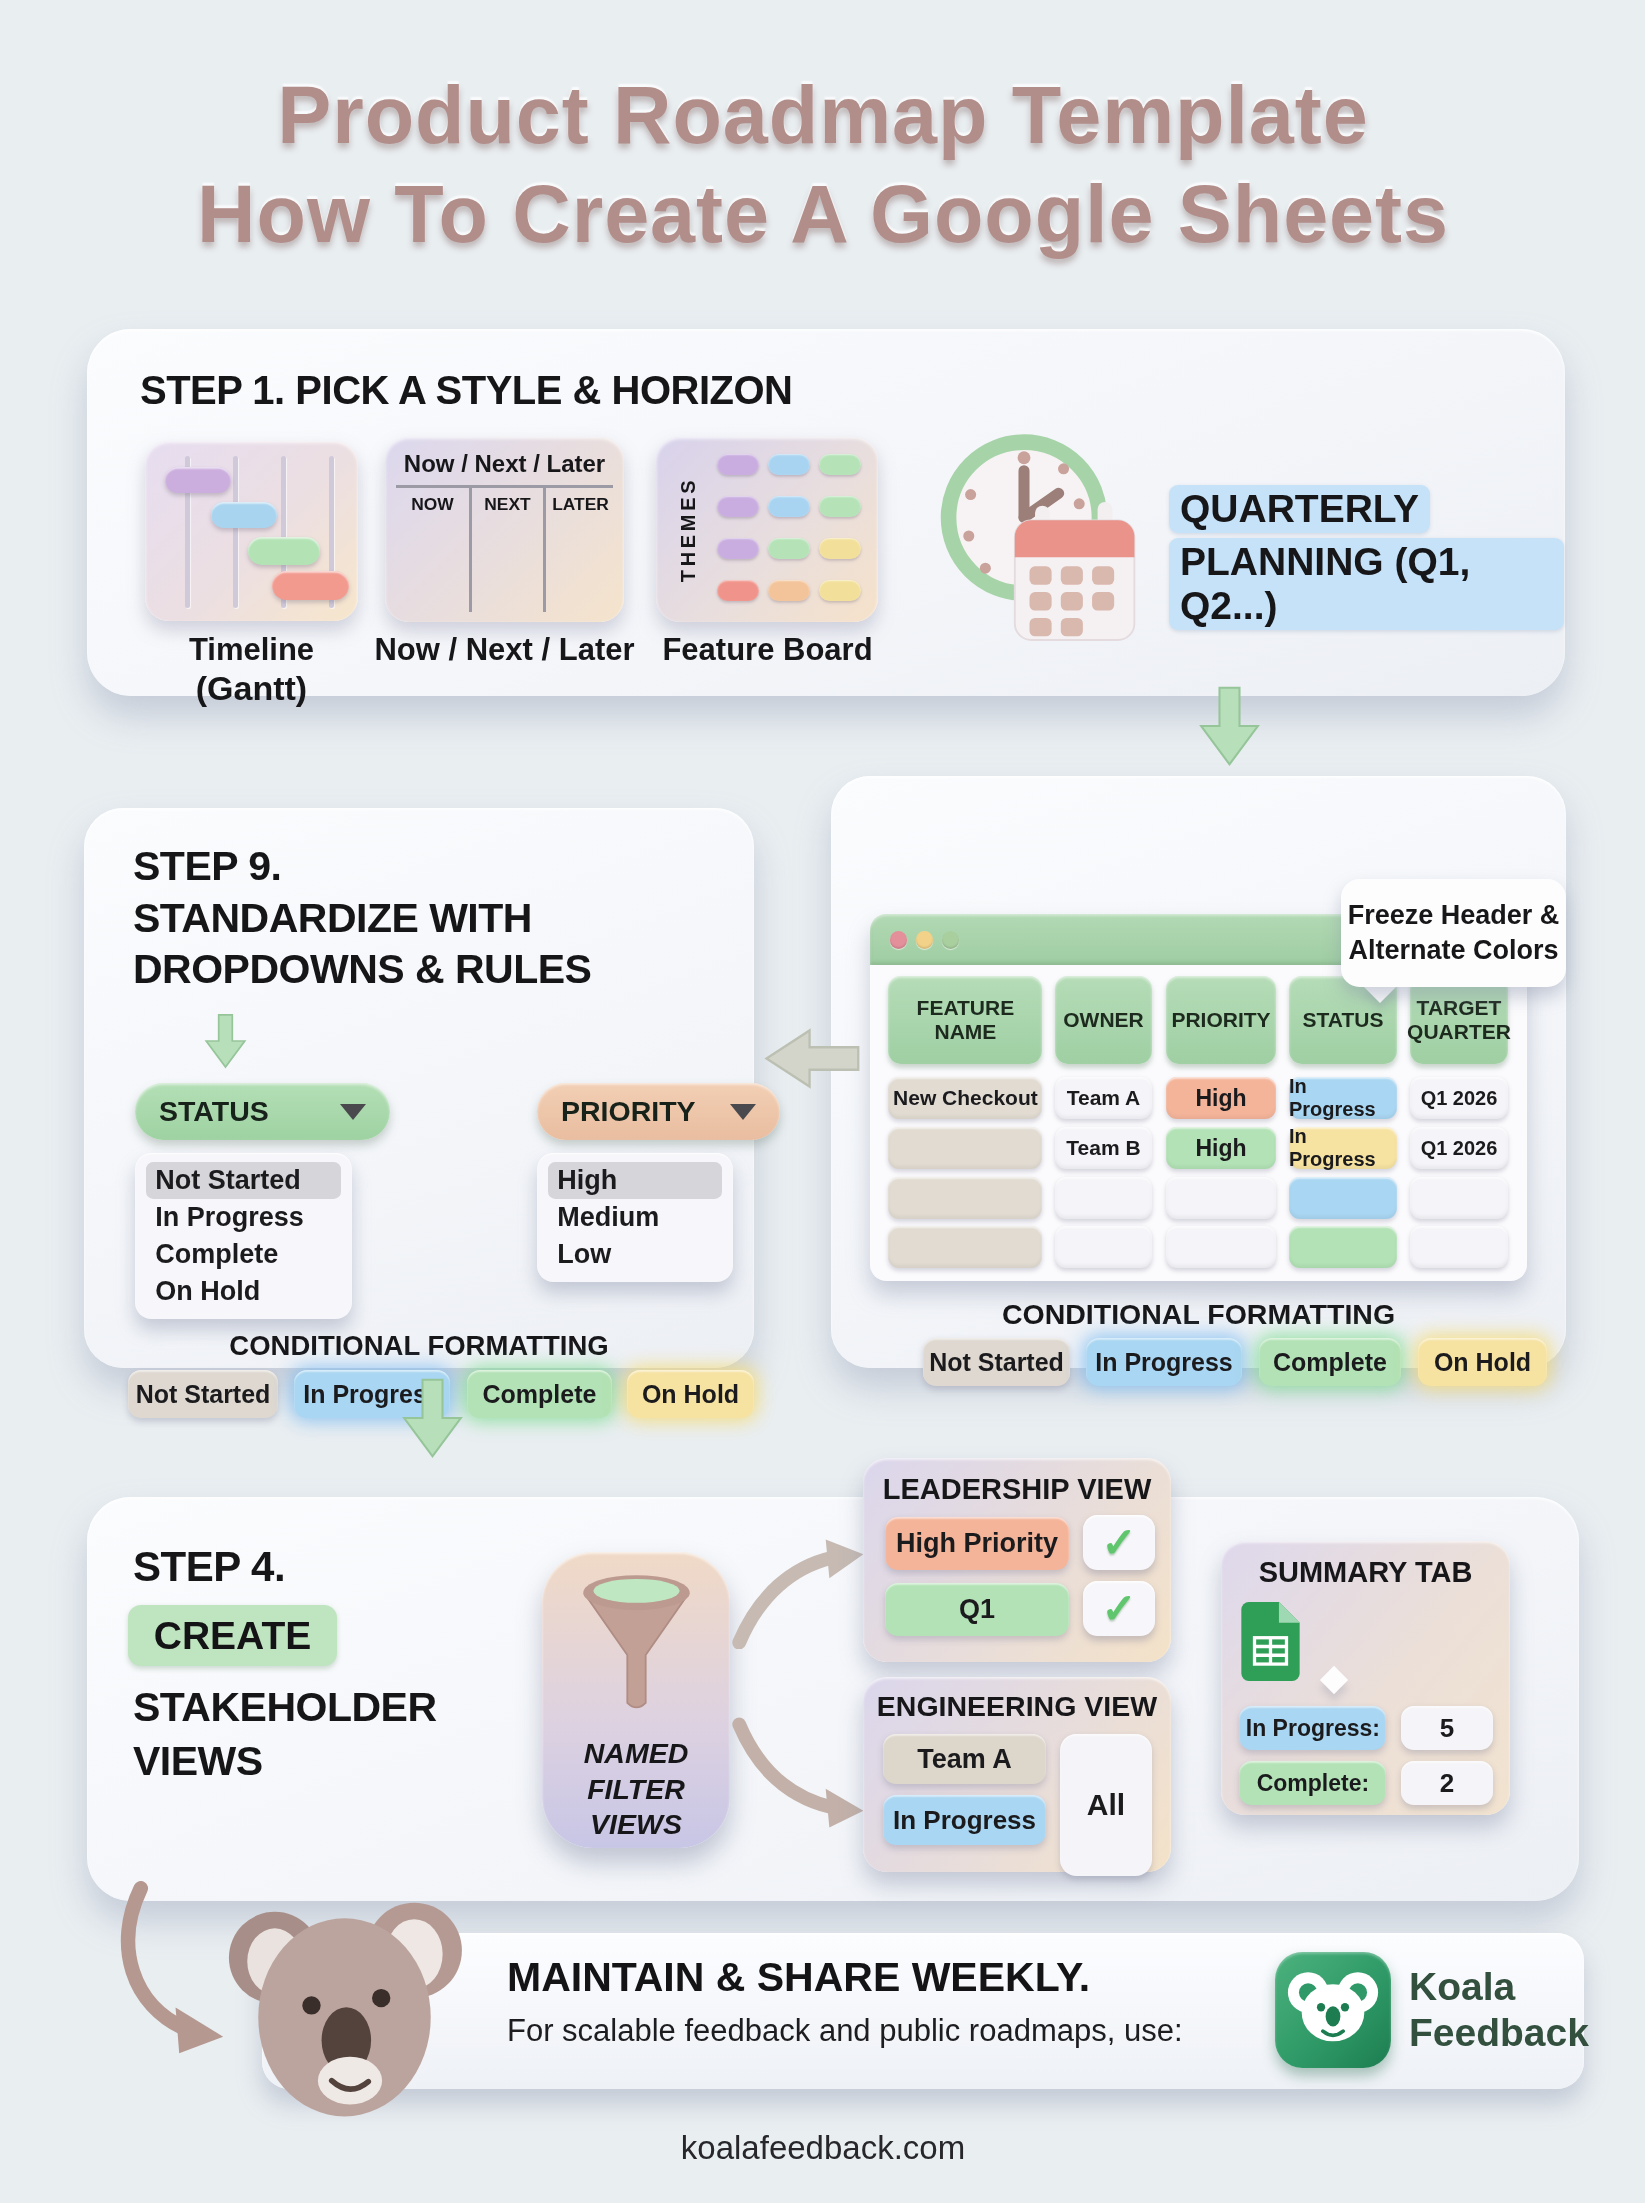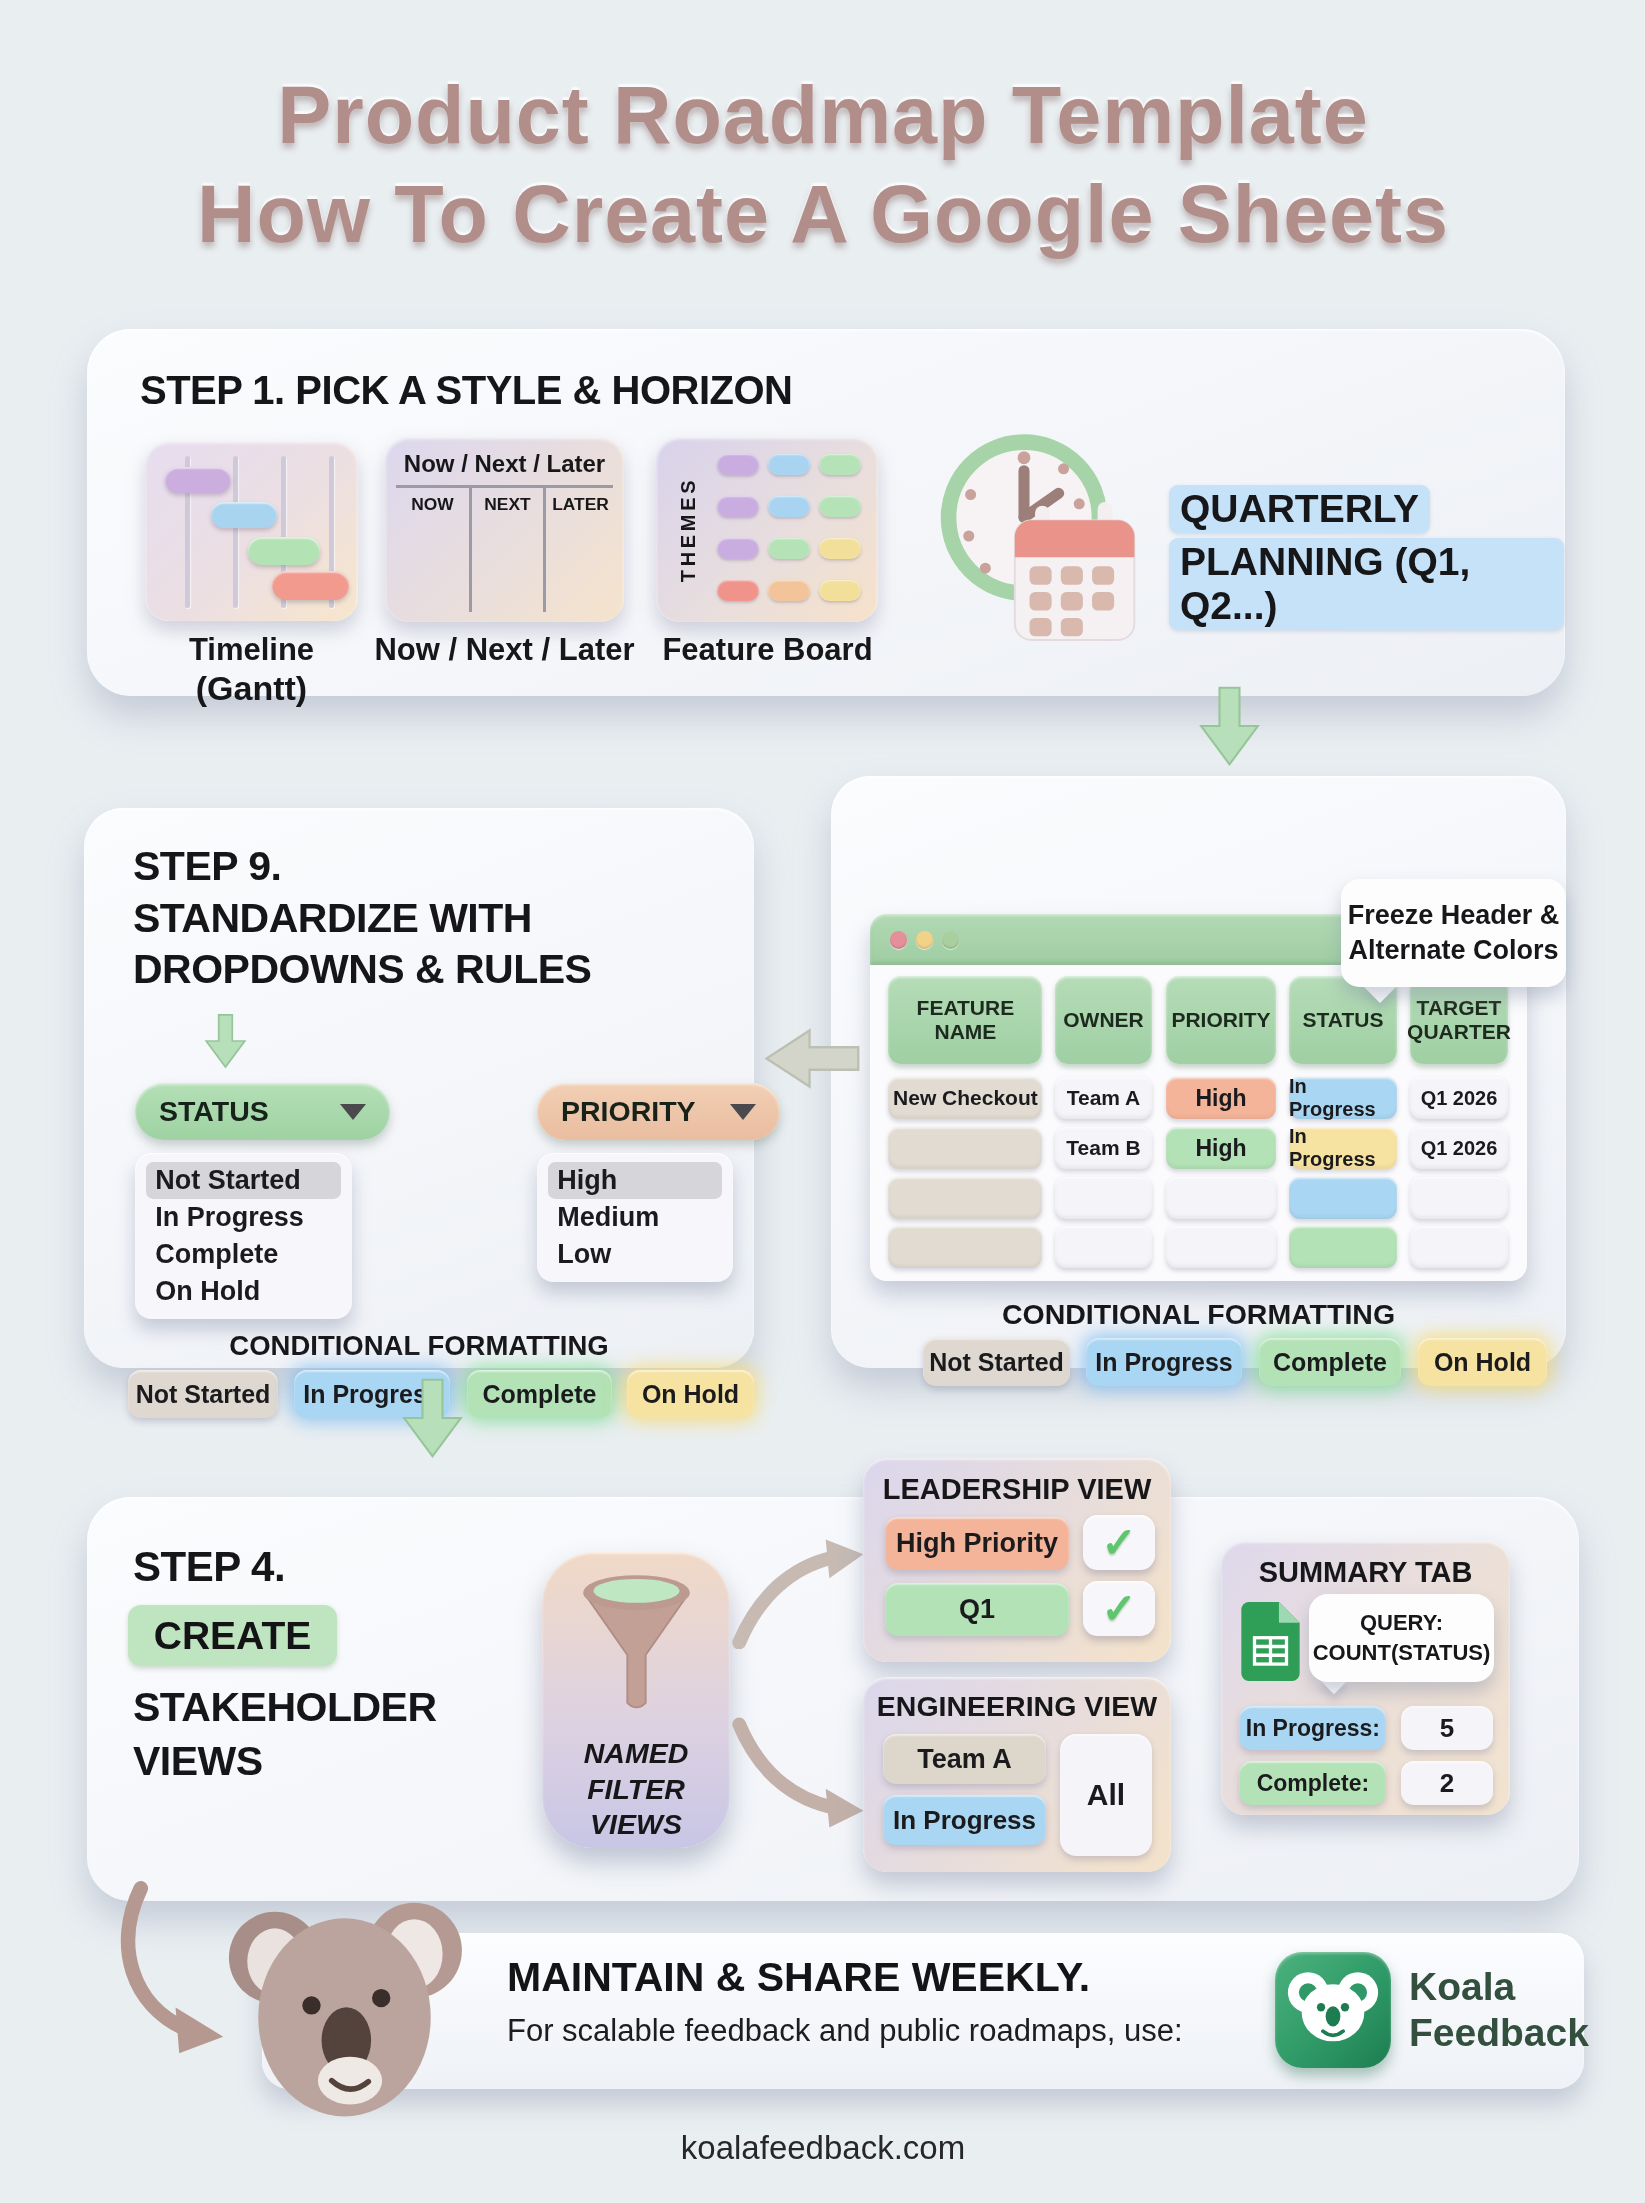--- a/index.html
+++ b/index.html
@@ -404,39 +404,35 @@
       <div class="mini-pill c-salmon" style="left:22px;top:59px;width:184px;height:53px;font-size:27px;">High Priority</div>
       <div class="check-btn" style="left:220px;top:57px;width:72px;height:55px;">✓</div>
       <div class="mini-pill c-green" style="left:22px;top:125px;width:184px;height:53px;font-size:27px;">Q1</div>
       <div class="check-btn" style="left:220px;top:123px;width:72px;height:55px;">✓</div>
     </div>
 
     <div class="view-card" style="left:776px;top:180px;width:308px;height:195px;">
       <div class="view-title" style="top:13px;font-size:28.5px;">ENGINEERING VIEW</div>
       <div class="mini-pill c-gray" style="left:20px;top:57px;width:163px;height:50px;font-size:27px;background:#ddd6cb;">Team A</div>
       <div class="mini-pill c-blue" style="left:20px;top:118px;width:163px;height:50px;font-size:26px;">In Progress</div>
-      <div class="mini-pill c-white" style="left:197px;top:57px;width:92px;height:122px;font-size:30px;border-radius:16.5px;background:#f5f4f8;">All</div>
+      <div class="mini-pill c-white" style="left:197px;top:57px;width:92px;height:142px;font-size:30px;border-radius:16.5px;background:#f5f4f8;">All</div>
     </div>
 
     <div class="view-card" style="left:1134px;top:44px;width:289px;height:274px;background:linear-gradient(130deg,#ded8ec 0%,#ebdfd8 55%,#f2e3cf 100%);">
       <div class="view-title" style="top:14.7px;">SUMMARY TAB</div>
       <svg class="abs" style="left:20px;top:61px;" width="59" height="79" viewBox="0 0 62 84">
         <path d="M8 0 h32 l22 22 v54 a8 8 0 0 1 -8 8 H8 a8 8 0 0 1 -8 -8 V8 a8 8 0 0 1 8 -8 Z" fill="#2f9e56"></path>
         <polygon points="40,0 62,22 40,22" fill="#9fd9b4"></polygon>
         <g stroke="#ffffff" stroke-width="3.5" fill="none">
           <rect x="14" y="38" width="34" height="28"></rect>
           <line x1="14" y1="47.3" x2="48" y2="47.3"></line>
           <line x1="14" y1="56.6" x2="48" y2="56.6"></line>
           <line x1="31" y1="38" x2="31" y2="66"></line>
         </g>
       </svg>
-      <div class="bubble" style="left:88px;top:53px;width:185px;height:88px;font-size:22px;line-height:1.35;">
-        <div>QUERY:</div>
-        <div>COUNT(STATUS)</div>
-      </div>
       <div class="bubble-tail" style="left:103px;top:129px;width:20px;height:20px;"></div>
       <div class="mini-pill c-blue" style="left:18.4px;top:165px;width:147px;height:44px;font-size:23px;">In Progress:</div>
       <div class="mini-pill c-white" style="left:180px;top:165px;width:92px;height:44px;font-size:26px;background:#f5f4f8;">5</div>
       <div class="mini-pill c-green" style="left:18.4px;top:220px;width:147px;height:44px;font-size:23px;">Complete:</div>
       <div class="mini-pill c-white" style="left:180px;top:220px;width:92px;height:44px;font-size:26px;background:#f5f4f8;">2</div>
     </div>
   </section>
 
   <div class="footer-bar" style="left:262px;top:1933px;width:1322px;height:156px;"></div>
 

